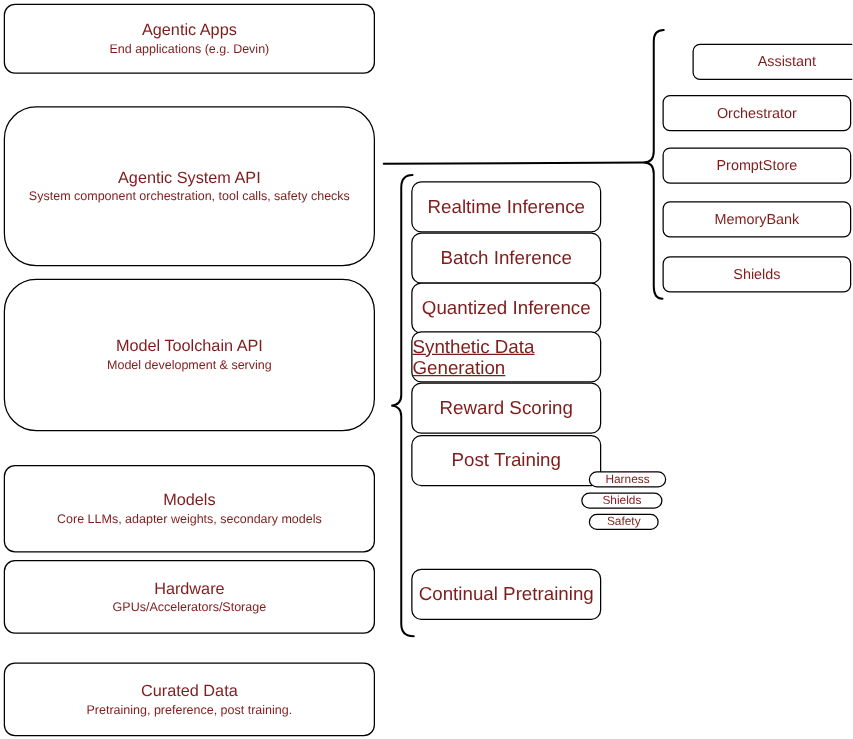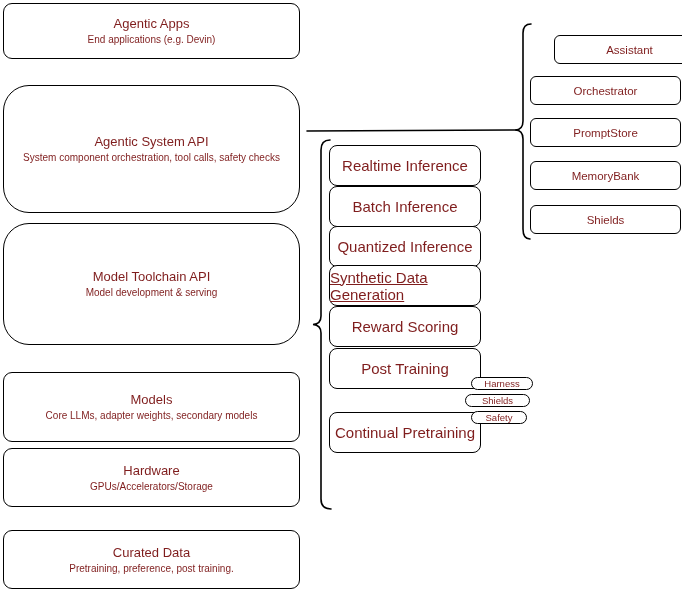--- a/index.html
+++ b/index.html
@@ -119,21 +119,21 @@
     <div class="t">Curated Data</div>
     <div class="s">Pretraining, preference, post training.</div>
   </div>
 
   <div class="mbox" style="top:145px;">Realtime Inference</div>
   <div class="mbox" style="top:186px;">Batch Inference</div>
   <div class="mbox" style="top:226px;">Quantized Inference</div>
   <div class="mbox" style="top:265px;text-decoration:underline;">Synthetic Data Generation</div>
   <div class="mbox" style="top:306px;">Reward Scoring</div>
   <div class="mbox" style="top:348px;">Post Training</div>
-  <div class="mbox" style="top:412px;">Continual Pretraining</div>
+  <div class="mbox" style="top:455px;">Continual Pretraining</div>
 
   <div class="pill" style="left:471px; top:377px; width:62px; height:13px;">Harness</div>
   <div class="pill" style="left:465px; top:394px; width:65px; height:13px;">Shields</div>
   <div class="pill" style="left:471px; top:411px; width:56px; height:13px;">Safety</div>
 
   <div class="rbox" style="top:35px;margin-left:24px;">Assistant</div>
   <div class="rbox" style="top:76px;">Orchestrator</div>
   <div class="rbox" style="top:161px;">MemoryBank</div>
   <div class="rbox" style="top:118px;">PromptStore</div>
   <div class="rbox" style="top:205px;">Shields</div>

